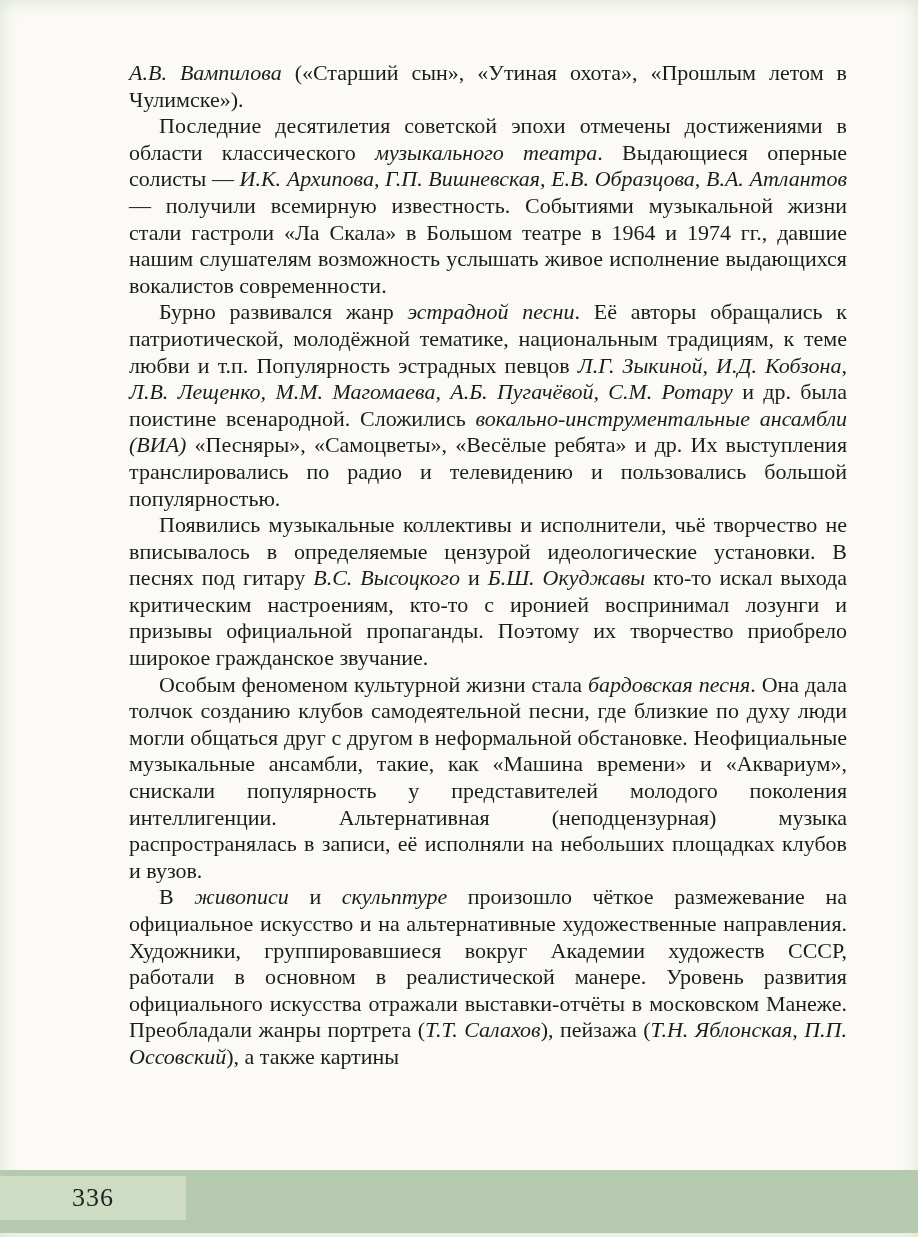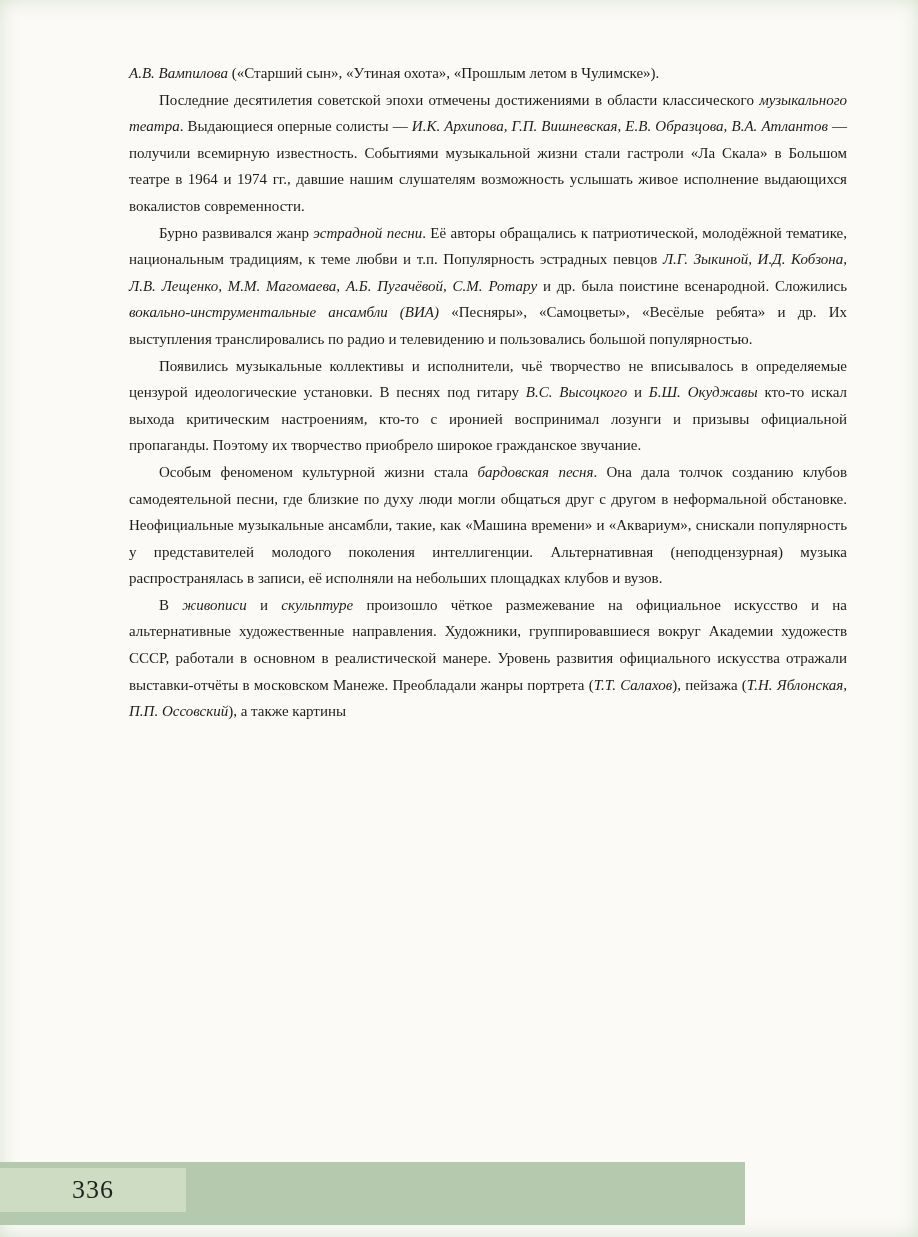--- a/index.html
+++ b/index.html
@@ -6,29 +6,29 @@
   body{
     width:918px;height:1237px;position:relative;
     background:#fbfaf6;
     font-family:"Liberation Serif", serif;
     overflow:hidden;
     box-shadow: inset 0 0 18px rgba(170,195,165,0.45);
   }
   .text-block{
     position:absolute;left:129px;top:60px;width:718px;
     color:#1c1c1c;
-    font-size:15px;line-height:26.6px;
+    font-size:22px;line-height:26.6px;
     text-align:justify;
     text-rendering:optimizeLegibility;
   }
   .para{margin:0;padding:0;}
   .para.indent{text-indent:30px;}
   .it{font-style:italic;}
   .footer-band{
-    position:absolute;left:0;bottom:12px;width:745px;height:63px;
+    position:absolute;left:0;bottom:4px;width:918px;height:63px;
     background:var(--band,#b4c9ae);
   }
   .page-num-box{
     position:absolute;left:0;bottom:13px;width:186px;height:44px;
     background:var(--numbox,#cddcc2);
     display:flex;align-items:center;justify-content:center;
   }
   .page-num{
     font-size:26px;color:#20241f;letter-spacing:1px;
   }

